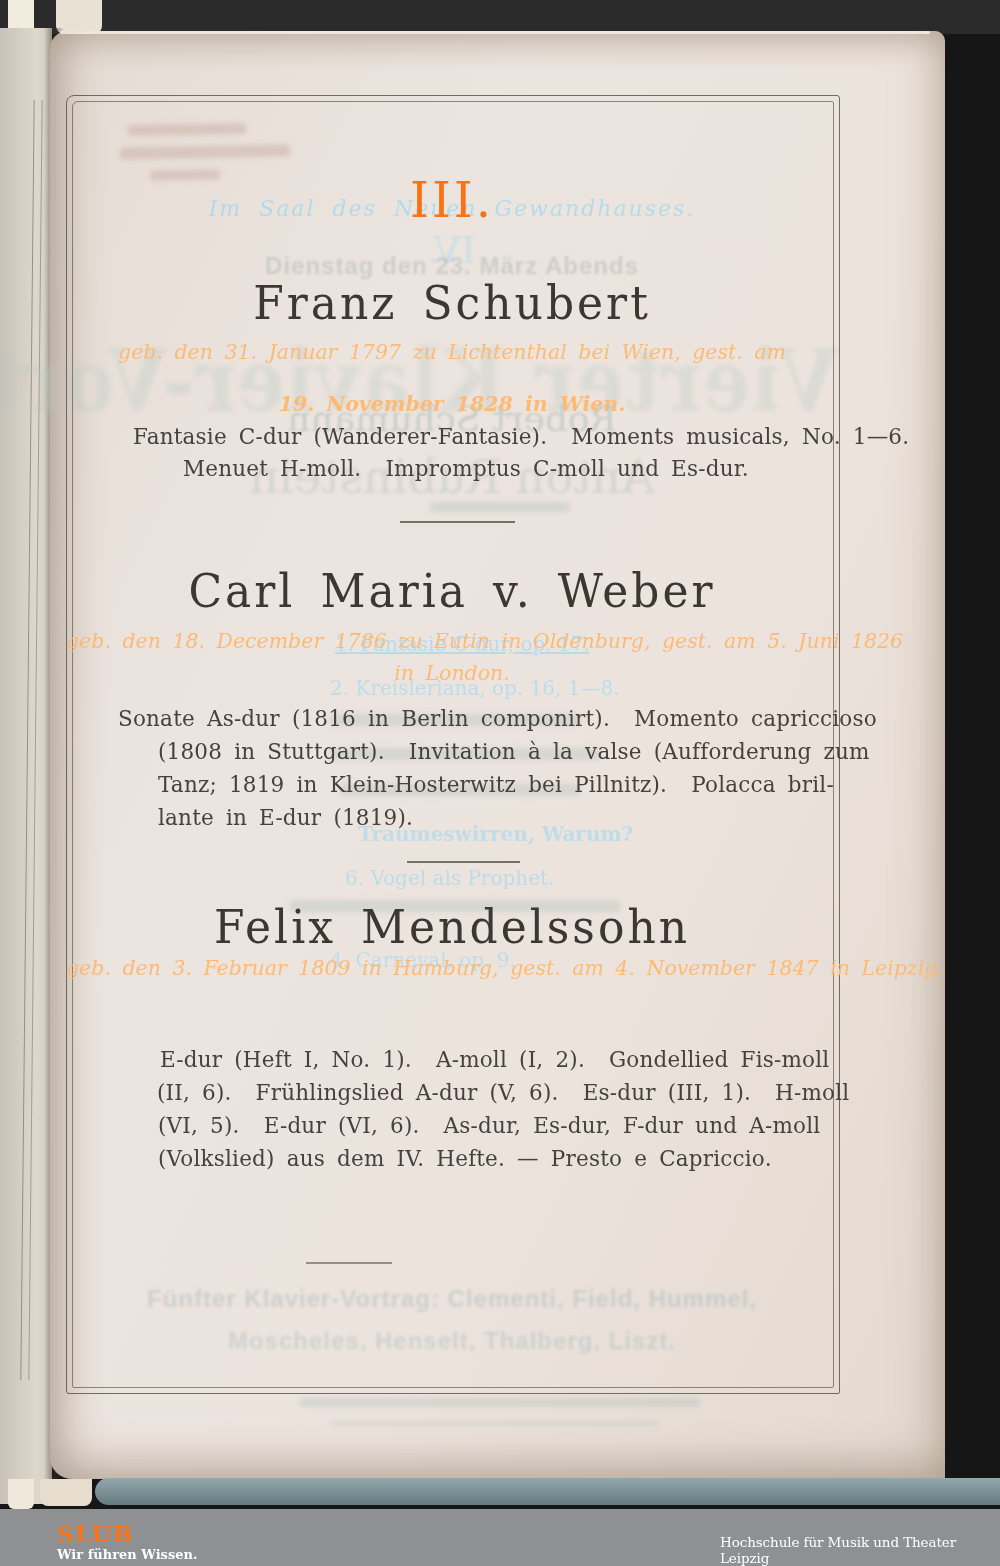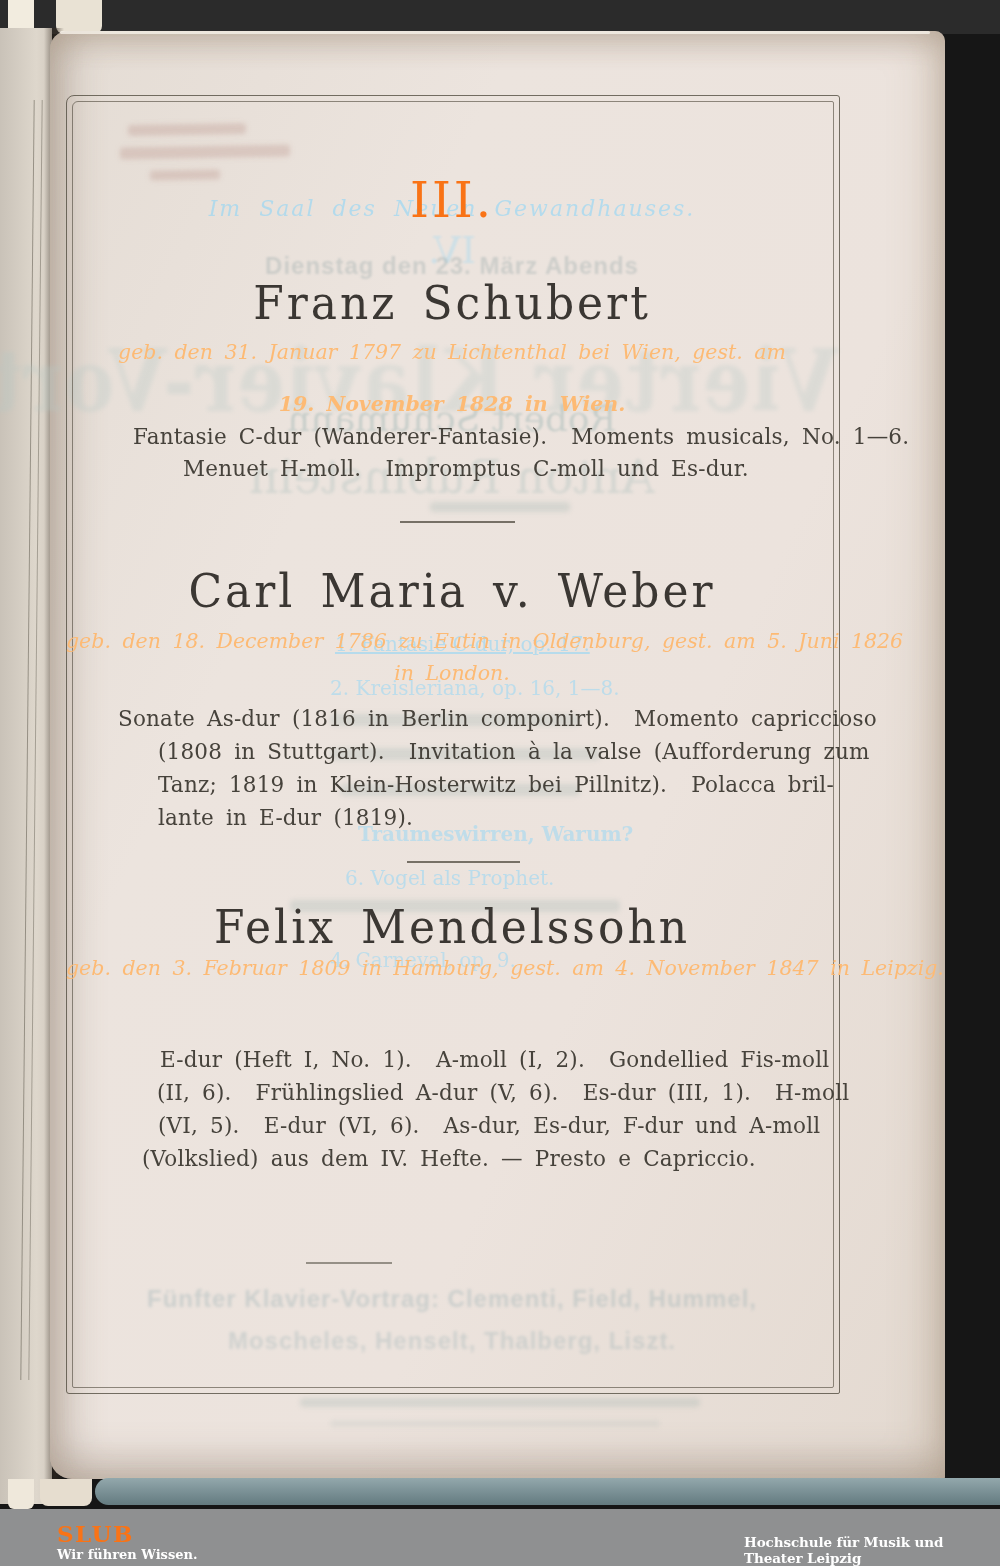--- a/index.html
+++ b/index.html
@@ -77,34 +77,34 @@
   .bio{font-size:20.5px;font-style:italic;word-spacing:5px;color:#fdba74;}
   .bio-s1{top:340px;} .bio-s2{top:392px;font-weight:bold;}
   .bio-w1{top:629px;} .bio-w2{top:661px;}
   .bio-m1{top:956px;}
   .works{font-size:21.5px;word-spacing:5px;letter-spacing:.2px;color:#46423b;}
   .w-s1{left:133px;top:424px;} .w-s2{left:183px;top:456px;}
   .w-w1{left:118px;top:706px;} .w-w2{left:158px;top:739px;}
   .w-w3{left:158px;top:772px;} .w-w4{left:158px;top:805px;}
   .w-m1{left:128px;top:1014px;} .w-m2{left:160px;top:1047px;}
   .w-m3{left:157px;top:1080px;} .w-m4{left:158px;top:1113px;}
-  .w-m5{left:142px;top:1146px;}
+  .w-m5{left:158px;top:1146px;}
   .divider{height:2px;background:rgba(85,80,68,.78);z-index:4;}
   .div-1{left:400px;top:521px;width:115px;}
   .div-2{left:407px;top:861px;width:113px;}
 
   
   .footer{left:0;top:1509px;width:1000px;height:57px;background:#8f9091;z-index:6;
           font-family:"Liberation Sans",sans-serif;color:#fff;}
   .slub-icon{left:18px;top:1522px;width:26px;height:28px;}
   .slub-word{left:57px;top:1520px;font-size:23px;font-weight:bold;letter-spacing:1.5px;
              font-family:"DejaVu Serif",serif;color:#f97316;z-index:7;}
   .slub-tag{left:57px;top:1547px;font-size:13px;font-weight:bold;color:#fff;z-index:7;}
   .hmt-icon{left:694px;top:1513px;width:36px;height:50px;}
-  .hmt-name{left:744px;top:1534px;font-size:13.5px;font-weight:bold;letter-spacing:-.1px;color:#fff;z-index:7;}
+  .hmt-name{left:720px;top:1534px;font-size:13.5px;font-weight:normal;letter-spacing:-.1px;color:#fff;z-index:7;}
 </style>
 </head>
 <body>
 
 <div class="screen">
 
   <div class="abs top-band"></div>
   <div class="abs edge-strip-a"></div>
   <div class="abs edge-strip-b"></div>
   <div class="abs left-page"></div>

